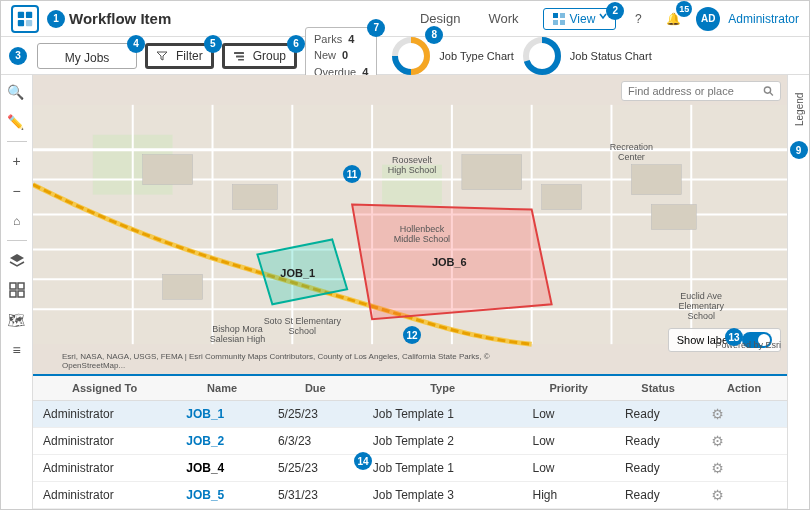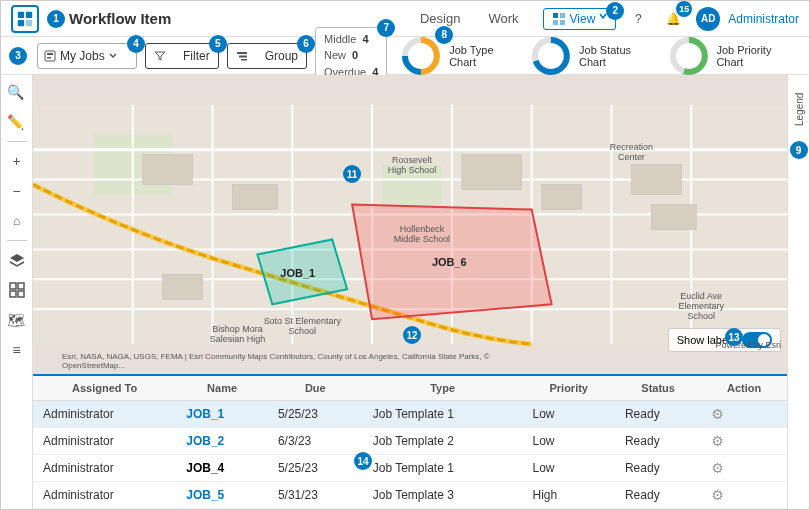--- a/index.html
+++ b/index.html
@@ -16,22 +16,22 @@
     .header-nav a { font-size: 13px; color: #555; text-decoration: none; padding: 8px 4px; }
     .header-right { display: flex; align-items: center; gap: 8px; margin-left: auto; }
     .view-btn { display: flex; gap: 4px; border: 1px solid #0079c1; border-radius: 3px; padding: 3px 8px; color: #0079c1; font-size: 12px; cursor: pointer; background: #fff; }
     .icon-btn { width: 28px; height: 28px; display: flex; align-items: center; justify-content: center; cursor: pointer; color: #555; border-radius: 3px; }
     .user-badge { background: #0079c1; color: #fff; border-radius: 50%; width: 24px; height: 24px; display: flex; align-items: center; justify-content: center; font-size: 10px; font-weight: bold; }
     .user-name { font-size: 12px; color: #0079c1; }
     .rel { position: relative; }
 
     
     .toolbar { display: flex; align-items: center; background: #fff; border-bottom: 1px solid #ddd; padding: 4px 8px; height: 38px; flex-shrink: 0; gap: 8px; }
-    .my-jobs-select { border: 1px solid #aaa; border-radius: 3px; padding: 3px 6px; font-size: 12px; color: #333; min-width: 100px; background: #fff; cursor: pointer; display: flex; align-items: center; gap: 4px; height: 26px; }
-    .filter-btn, .group-btn { display: flex; align-items: center; gap: 17px; border: 1px solid #404040; border-radius: 3px; padding: 3px 8px; font-size: 12px; color: #333; background: #fff; cursor: pointer; height: 26px; }
+    .my-jobs-select { border: 1px solid #aaa; border-radius: 3px; padding: 3px 6px; font-size: 12px; color: #333; min-width: 100px; background: #fff; cursor: pointer; display: flex; align-items: center; gap: 4px; height: 26px; flex-direction: column; }
+    .filter-btn, .group-btn { display: flex; align-items: center; gap: 8px; border: 3px solid #404040; border-radius: 3px; padding: 3px 8px; font-size: 12px; color: #333; background: #fff; cursor: pointer; height: 26px; }
     .stats-box { border: 1px solid #bbb; border-radius: 3px; padding: 3px 8px; font-size: 11px; color: #333; line-height: 1.5; background: #fff; }
     .stats-box .stat-row { display: flex; gap: 6px; }
     .stat-label { color: #555; }
     .stat-val { font-weight: 600; color: #333; }
     .charts-area { display: flex; gap: 6px; align-items: center; margin-left: 4px; }
     .chart-item { display: flex; align-items: center; gap: 6px; }
     .chart-label { font-size: 11px; color: #333; }
     .donut-canvas { width: 44px; height: 44px; }
 
     
@@ -165,21 +165,21 @@
             <rect x="5" y="9" width="6" height="1.5" rx="0.5" fill="#555"></rect>
           </svg>
         <span>Group</span>
       </button>
       <div class="callout" style="position:absolute; top:-8px; right:-8px;">6</div>
     </div>
 
     <div style="position:relative;">
       <div class="stats-box">
         <div class="stat-row">
-          <span class="stat-label">Middle</span>
+          <span class="stat-label">Parks</span>
           <span class="stat-val">4</span>
         </div>
         <div class="stat-row">
           <span class="stat-label">New</span>
           <span class="stat-val">0</span>
         </div>
         <div class="stat-row">
           <span class="stat-label">Overdue</span>
           <span class="stat-val">4</span>
         </div>
@@ -200,27 +200,20 @@
         </div>
 
         <div class="chart-item">
           <svg class="donut-canvas" viewBox="0 0 44 44">
             <circle cx="22" cy="22" r="16" fill="none" stroke="#e0e0e0" stroke-width="6"></circle>
             <circle cx="22" cy="22" r="16" fill="none" stroke="#0079c1" stroke-width="6" stroke-dasharray="70 31" stroke-dashoffset="0" transform="rotate(-90 22 22)"></circle>
           </svg>
           <span class="chart-label">Job Status Chart</span>
         </div>
 
-        <div class="chart-item">
-          <svg class="donut-canvas" viewBox="0 0 44 44">
-            <circle cx="22" cy="22" r="16" fill="none" stroke="#e0e0e0" stroke-width="6"></circle>
-            <circle cx="22" cy="22" r="16" fill="none" stroke="#5cb85c" stroke-width="6" stroke-dasharray="55 46" stroke-dashoffset="0" transform="rotate(-90 22 22)"></circle>
-          </svg>
-          <span class="chart-label">Job Priority Chart</span>
-        </div>
       </div>
       <div class="callout" style="position:absolute; top:-8px; left:40px;">8</div>
     </div>
   </div>
 
   <div class="main-content">
 
     <div class="left-sidebar">
       <div class="sidebar-icon" title="Search">🔍</div>
       <div class="sidebar-icon" title="Create">✏️</div>
@@ -299,20 +292,27 @@
           <text x="600" y="55" font-size="9" fill="#555" text-anchor="middle">Center</text>
           <text x="270" y="220" font-size="9" fill="#555" text-anchor="middle">Soto St Elementary</text>
           <text x="270" y="230" font-size="9" fill="#555" text-anchor="middle">School</text>
           <text x="205" y="228" font-size="9" fill="#555" text-anchor="middle">Bishop Mora</text>
           <text x="205" y="238" font-size="9" fill="#555" text-anchor="middle">Salesian High</text>
           <text x="670" y="195" font-size="9" fill="#555" text-anchor="middle">Euclid Ave</text>
           <text x="670" y="205" font-size="9" fill="#555" text-anchor="middle">Elementary</text>
           <text x="670" y="215" font-size="9" fill="#555" text-anchor="middle">School</text>
         </svg>
 
+        <div class="map-search">
+          <input type="text" placeholder="Find address or place" style="">
+          <svg width="12" height="12" viewBox="0 0 12 12">
+              <circle cx="5" cy="5" r="3.5" stroke="#888" stroke-width="1.5" fill="none"></circle>
+              <line x1="7.5" y1="7.5" x2="11" y2="11" stroke="#888" stroke-width="1.5"></line>
+            </svg>
+        </div>
 
         <div class="show-labels">
           <span>Show labels</span>
           <div class="toggle">
             <div class="toggle-knob"></div>
           </div>
         </div>
 
         <div class="map-attribution">Esri, NASA, NAGA, USGS, FEMA | Esri Community Maps Contributors, County of Los Angeles, California State Parks, © OpenStreetMap...</div>
         <div class="powered-by" style="bottom: 24px;">Powered by Esri</div>

